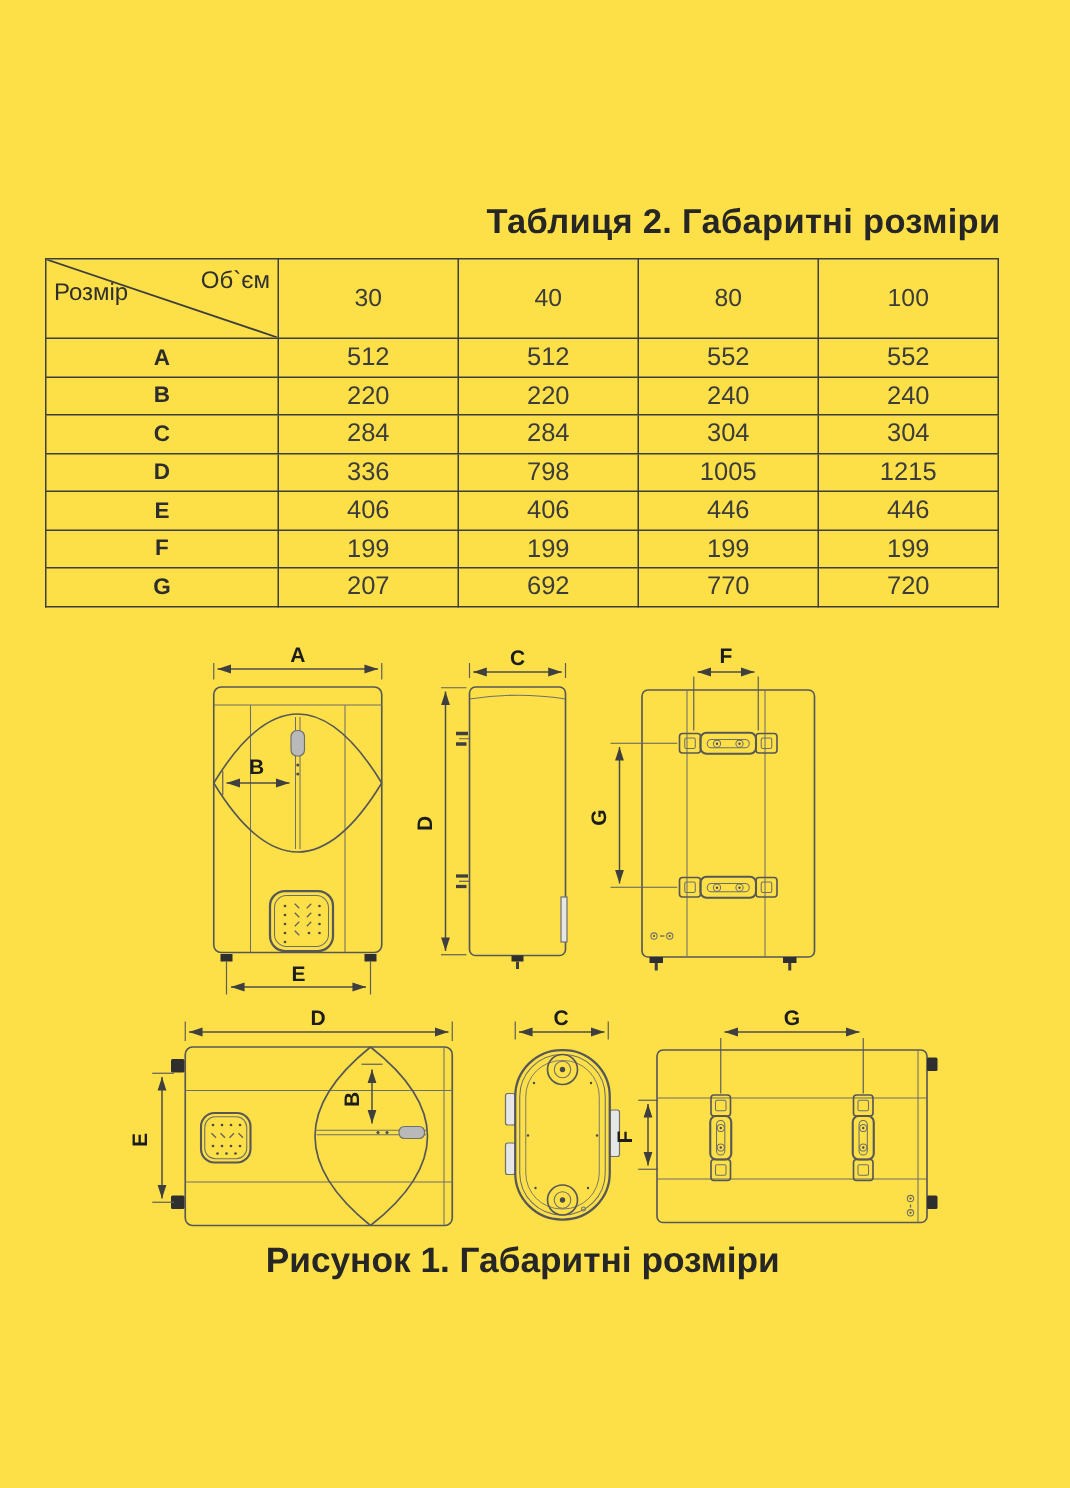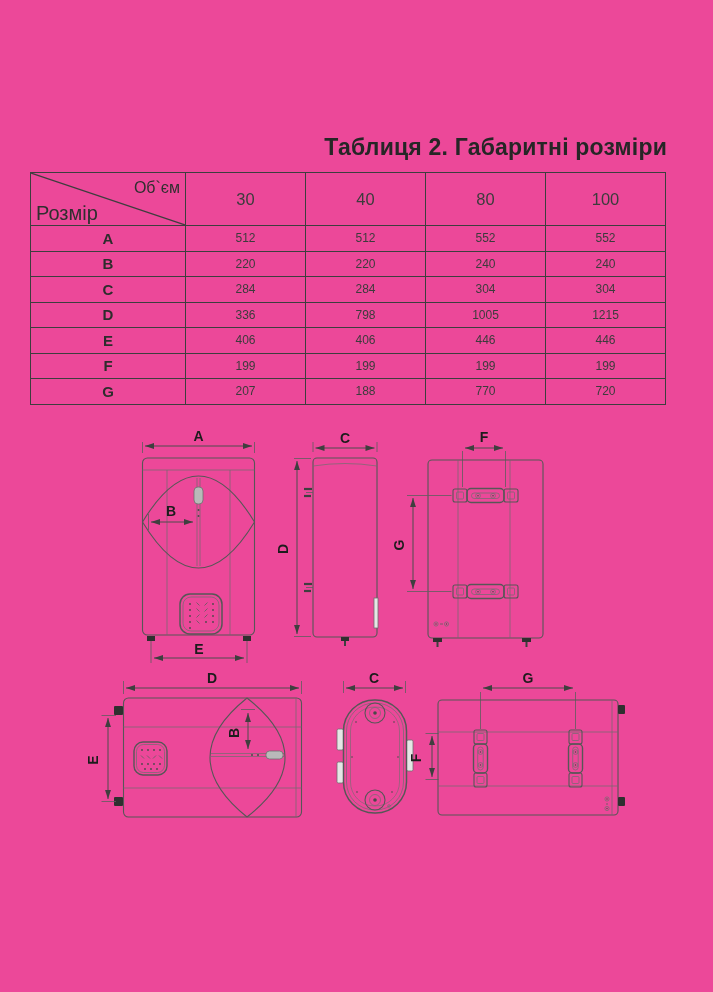--- a/index.html
+++ b/index.html
@@ -1,31 +1,31 @@
 <!DOCTYPE html>
 <html><head>
 <meta charset="utf-8">
 <style>
   html,body{margin:0;padding:0;background:#fff;}
   body{font-family:"Liberation Sans",sans-serif;color:#3a3a3a;}
-  .page{position:relative;width:713px;height:992px;background:#ec4899;overflow:hidden;}
+  .page{position:relative;width:713px;height:992px;background:#fde047;overflow:hidden;}
 
   .table-title{position:absolute;left:30px;top:134px;width:637px;margin:0;
     text-align:right;font-size:23px;font-weight:700;color:#262626;letter-spacing:.2px;}
 
   table.dims{position:absolute;left:30px;top:172px;border-collapse:collapse;table-layout:fixed;}
   table.dims th,table.dims td{border:1.6px solid #3e3e3e;text-align:center;vertical-align:middle;padding:0;}
   table.dims thead th{height:52px;font-size:16.5px;font-weight:400;color:#3c3c3c;}
   table.dims tbody th{height:24.5px;font-size:15px;font-weight:700;color:#2d2d2d;}
-  table.dims tbody td{height:24.5px;font-size:12px;font-weight:400;color:#3c3c3c;}
+  table.dims tbody td{height:24.5px;font-size:17px;font-weight:400;color:#3c3c3c;}
   .corner{position:relative;border-radius:15px;}
   .corner .diag{position:absolute;left:0;top:0;width:100%;height:100%;}
   .corner .diag line{stroke:#3e3e3e;stroke-width:1.2;vector-effect:non-scaling-stroke;}
   .c-top{position:absolute;top:6px;right:5px;font-size:16px;color:#2f2f2f;}
-  .c-bot{position:absolute;bottom:0;left:5px;font-size:20px;color:#2f2f2f;}
+  .c-bot{position:absolute;bottom:20px;left:5px;font-size:16px;color:#2f2f2f;}
 
   .figure-caption{position:absolute;left:30px;top:827px;width:637px;margin:0;
     text-align:center;font-size:23.5px;font-weight:700;color:#262626;}
 
   svg.fig{position:absolute;left:0;top:425px;}
   .out{fill:none;stroke:#575757;stroke-width:1.1;stroke-linejoin:round;}
   .thin{fill:none;stroke:#6e6e6e;stroke-width:.7;}
   .dim{stroke:#4c4c4c;stroke-width:1;fill:none;}
   .ext{stroke:#5e5e5e;stroke-width:.8;fill:none;}
   .lbl{font:700 14px "Liberation Sans",sans-serif;fill:#1c1c1c;}
@@ -102,21 +102,21 @@
       <tr>
         <th>F</th>
         <td>199</td>
         <td>199</td>
         <td>199</td>
         <td>199</td>
       </tr>
       <tr>
         <th>G</th>
         <td>207</td>
-        <td>188</td>
+        <td>692</td>
         <td>770</td>
         <td>720</td>
       </tr>
     </tbody>
   </table>
 
   <svg class="fig" width="713" height="405" viewBox="0 425 713 405">
     <defs>
       <marker id="arr" viewBox="0 0 10 8" refX="9.5" refY="4" markerWidth="9.5" markerHeight="8" orient="auto-start-reverse" markerUnits="userSpaceOnUse">
         <path d="M0,0.9 L9.5,4 L0,7.1 Z" fill="#3f3f3f"></path>
@@ -386,13 +386,14 @@
           <circle class="dot" cx="607" cy="799" r=".7"></circle>
         <line class="ext" x1="607" y1="803" x2="607" y2="805"></line>
         <circle class="thin" cx="607" cy="808.5" r="2.1"></circle>
           <circle class="dot" cx="607" cy="808.5" r=".7"></circle>
       </g>
       <rect class="dark" x="618" y="705" width="7" height="9" rx="1"></rect>
       <rect class="dark" x="618" y="797" width="7" height="9" rx="1"></rect>
     </g>
   </svg>
 
+  <h2 class="figure-caption">Рисунок 1. Габаритні розміри</h2>
 </div>
 
 </body></html>

